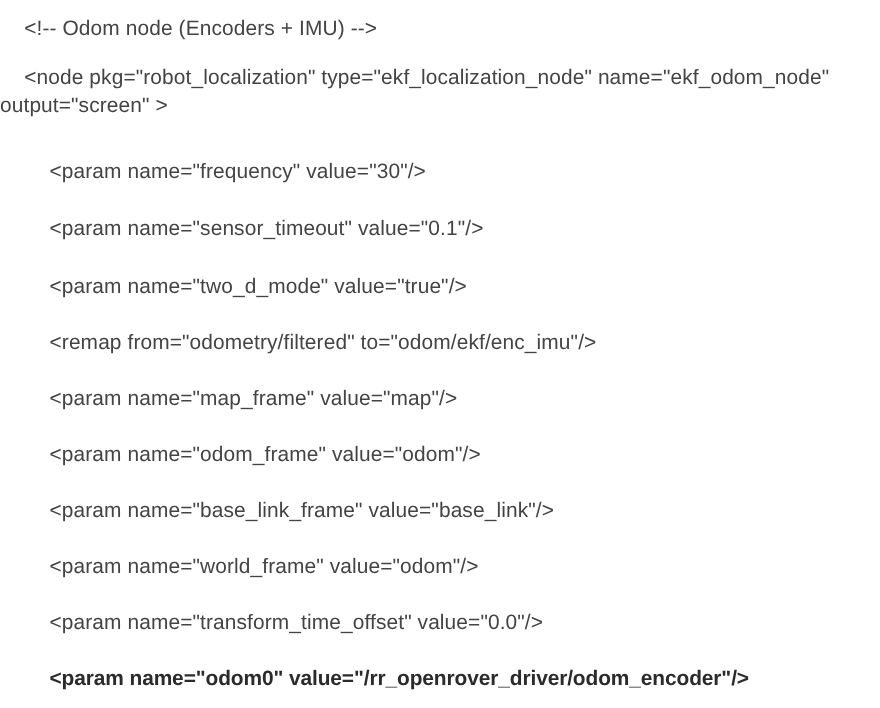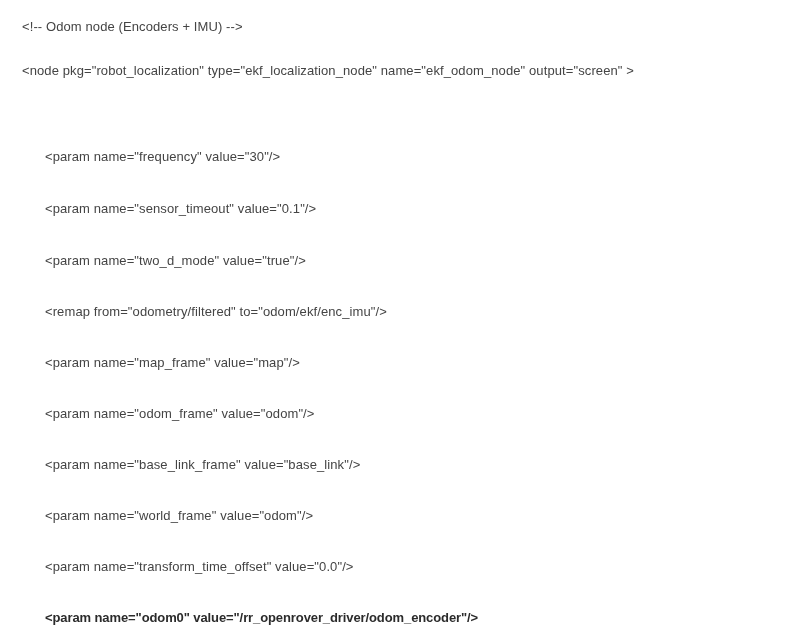--- a/index.html
+++ b/index.html
@@ -20,21 +20,21 @@
     width: 800px;
     height: 644px;
     background: #ffffff;
     box-sizing: border-box;
   }
   .code-line {
     position: absolute;
     left: 0;
     width: 800px;
     color: #444444;
-    font-size: 13px;
+    font-size: 19px;
     line-height: 26px;
     letter-spacing: 0.1px;
     white-space: pre-wrap;
     word-break: normal;
     box-sizing: border-box;
   }
   .code-line.indent-1 {
     padding-left: 22px;
     text-indent: 0;
   }

